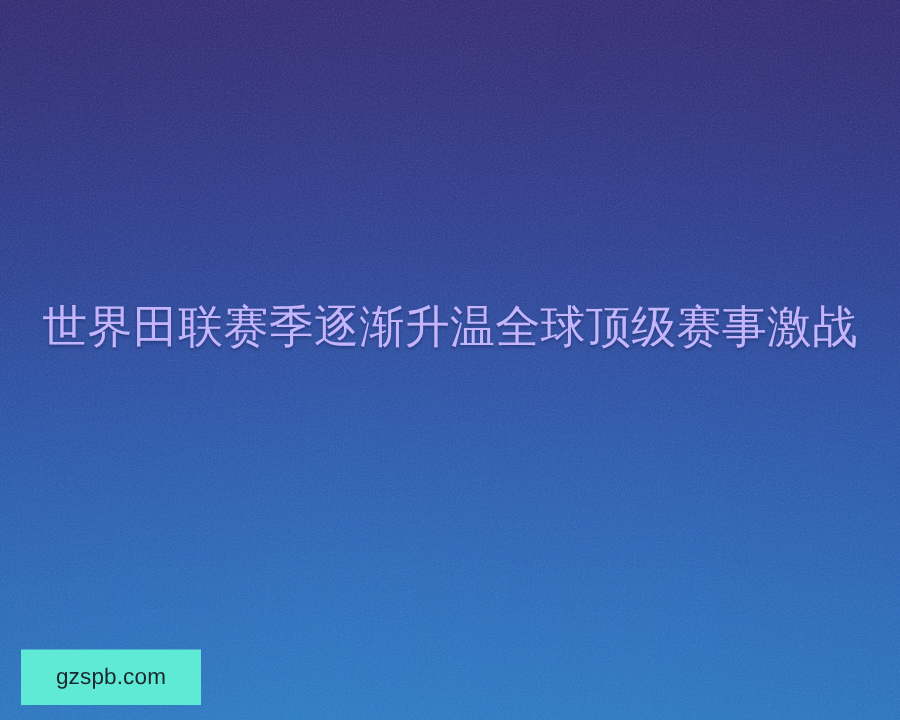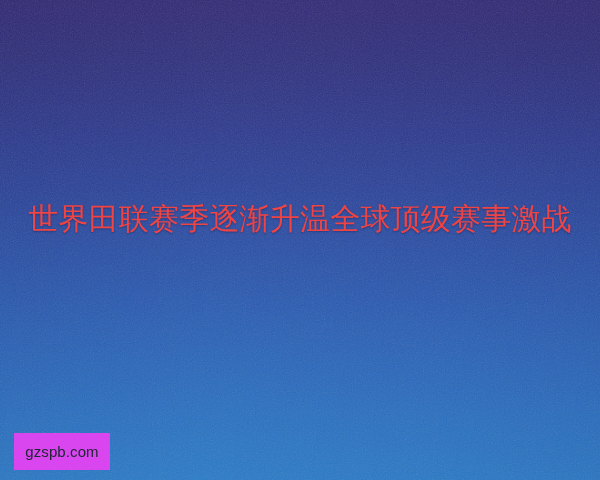--- a/index.html
+++ b/index.html
@@ -52,38 +52,38 @@
     pointer-events: none;
   }
 
   
   #headline {
     position: absolute;
     left: 0;
     right: 0;
     top: 198px;
     text-align: center;
-    color: #ef4444;
+    color: #c4b5fd;
     font-size: 30px;
     line-height: 42px;
     font-weight: 400;
     letter-spacing: 0.2px;
     text-shadow: 0 1px 2px rgba(12,18,60,0.35);
     white-space: nowrap;
   }
   #headline .hl-line { display: block; }
 
   
   #watermark {
     position: absolute;
     left: 14px;
     top: 433px;
-    width: 96px;
+    width: 120px;
     height: 37px;
-    background: #d946ef;
+    background: #5eead4;
     display: flex;
     align-items: center;
     justify-content: center;
   }
   #watermark-text {
     color: #1b2630;
     font-size: 15px;
     font-family: "Liberation Sans", sans-serif;
     letter-spacing: .1px;
   }

